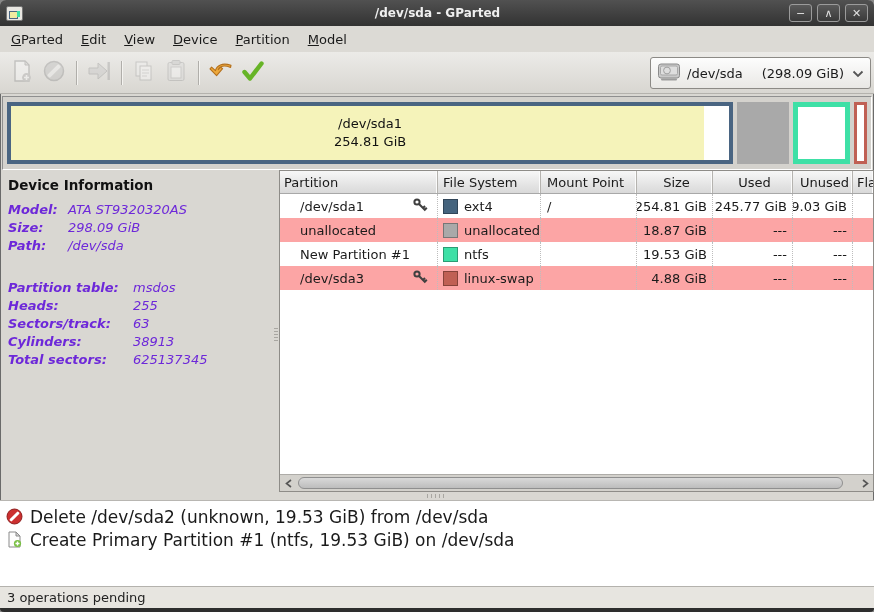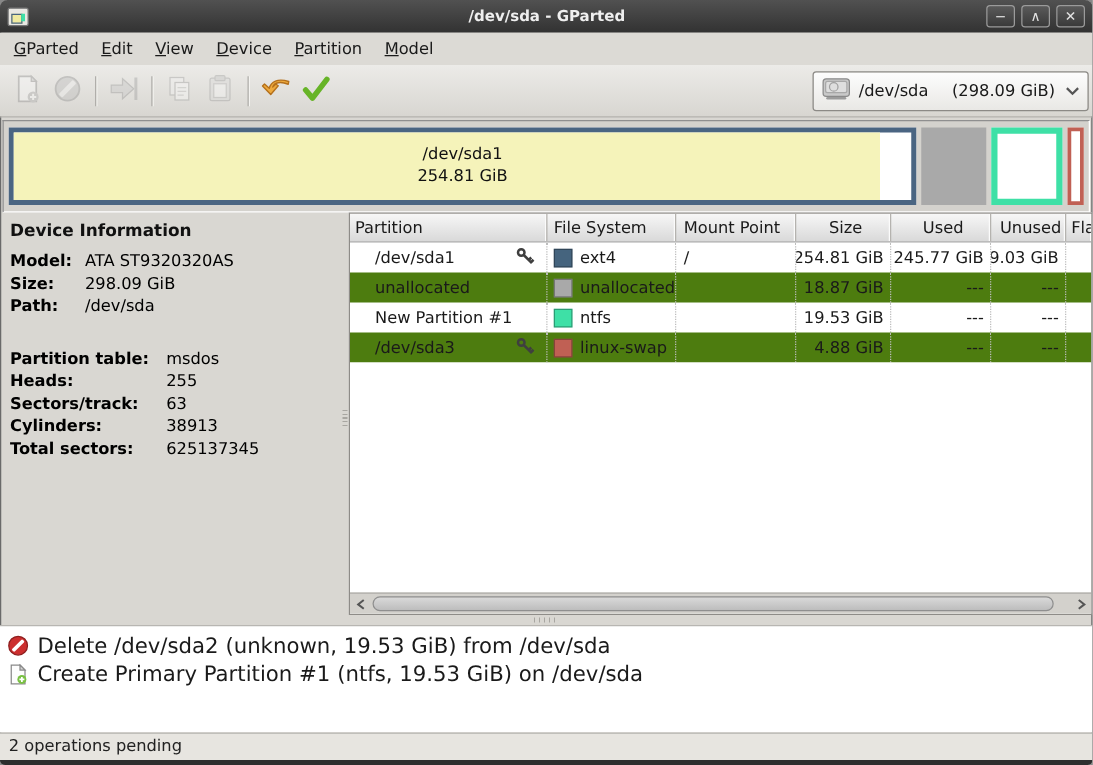--- a/index.html
+++ b/index.html
@@ -57,38 +57,38 @@
   .seg-unalloc { width:52px;
         background-image:radial-gradient(#9a9a9a 9%, transparent 10%);
         background-size:6px 6px; }
   .seg-ntfs { width:57px; border:5px solid; background:#fff; }
   .seg-swap { width:13px; border:3px solid; background:#fff; }
 
   
   .main { height:322px; flex:none; display:flex; }
   .device-info { width:273px; flex:none; padding:7px 0 0 8px; overflow:hidden; }
   .di-title { font-size:13.5px; font-weight:bold; color:#111; margin-bottom:8px; }
-  .di-row { font-size:13px; color:#000000; line-height:18px; display:flex; }
+  .di-row { font-size:13px; color:#6d28d9; line-height:18px; display:flex;font-style:italic; }
   .di-row .lbl { font-weight:bold; flex:none; }
   .g1 .lbl { width:60px; }
   .g2 .lbl { width:125px; }
   .di-gap { height:24px; }
   .vsplit { width:6px; flex:none; position:relative; }
   .vsplit .grip { position:absolute; top:158px; left:1px; width:4px; height:14px;
         background:repeating-linear-gradient(#a8a6a1 0 1px, transparent 1px 3px); }
 
   
   .table-pane { flex:1; border:1px solid #8e8c88; background:#fff; display:flex;
                 flex-direction:column; overflow:hidden; }
   .thead { height:23px; flex:none; display:flex; background:linear-gradient(#f7f7f7,#d9d9d9);
            border-bottom:1px solid #a8a8a8; font-size:13px; color:#1a1a1a; }
   .th { display:flex; align-items:center; padding:0 4px; border-right:1px solid #b5b3af;
         box-shadow:inset -1px 0 0 #fbfbfb; overflow:hidden; white-space:nowrap; }
   .tr { height:24px; display:flex; font-size:13px; color:#1a1a1a; align-items:stretch; }
-  .tr.alt { background:#4d7c0f; }
+  .tr.alt { background:#fca5a5; }
   .td { display:flex; align-items:center; border-right:1px dotted #bdbdbd;
         overflow:hidden; white-space:nowrap; }
   .c-part { width:158px; padding-left:20px; position:relative; }
   .c-fs   { width:103px; padding-left:5px; }
   .c-mnt  { width:96px;  padding-left:6px; }
   .c-size { width:76px;  justify-content:flex-end; padding-right:5px; }
   .c-used { width:80px;  justify-content:flex-end; padding-right:5px; }
   .c-unu  { width:60px;  justify-content:flex-end; padding-right:5px; }
   .c-flag { flex:1; border-right:none; padding-left:4px; }
   .th.c-size,.th.c-used,.th.c-unu { justify-content:center; padding-right:0; }
@@ -410,16 +410,16 @@
             <path d="M9 1 l4 4 h-4 z" fill="#d5d5d5" stroke="#8a8a8a"></path>
             <circle cx="10.5" cy="12.5" r="3.6" fill="#79c043"></circle>
             <path d="M10.5 10.5 v4 M8.5 12.5 h4" stroke="#fff" stroke-width="1.4"></path>
           </svg>
       </span>
       <span>Create Primary Partition #1 (ntfs, 19.53 GiB) on /dev/sda</span>
     </div>
   </div>
 
   <div class="statusbar">
-    <span>2 operations pending</span>
+    <span>3 operations pending</span>
   </div>
   <div class="bottom-edge"></div>
 </div>
 
 </body></html>

